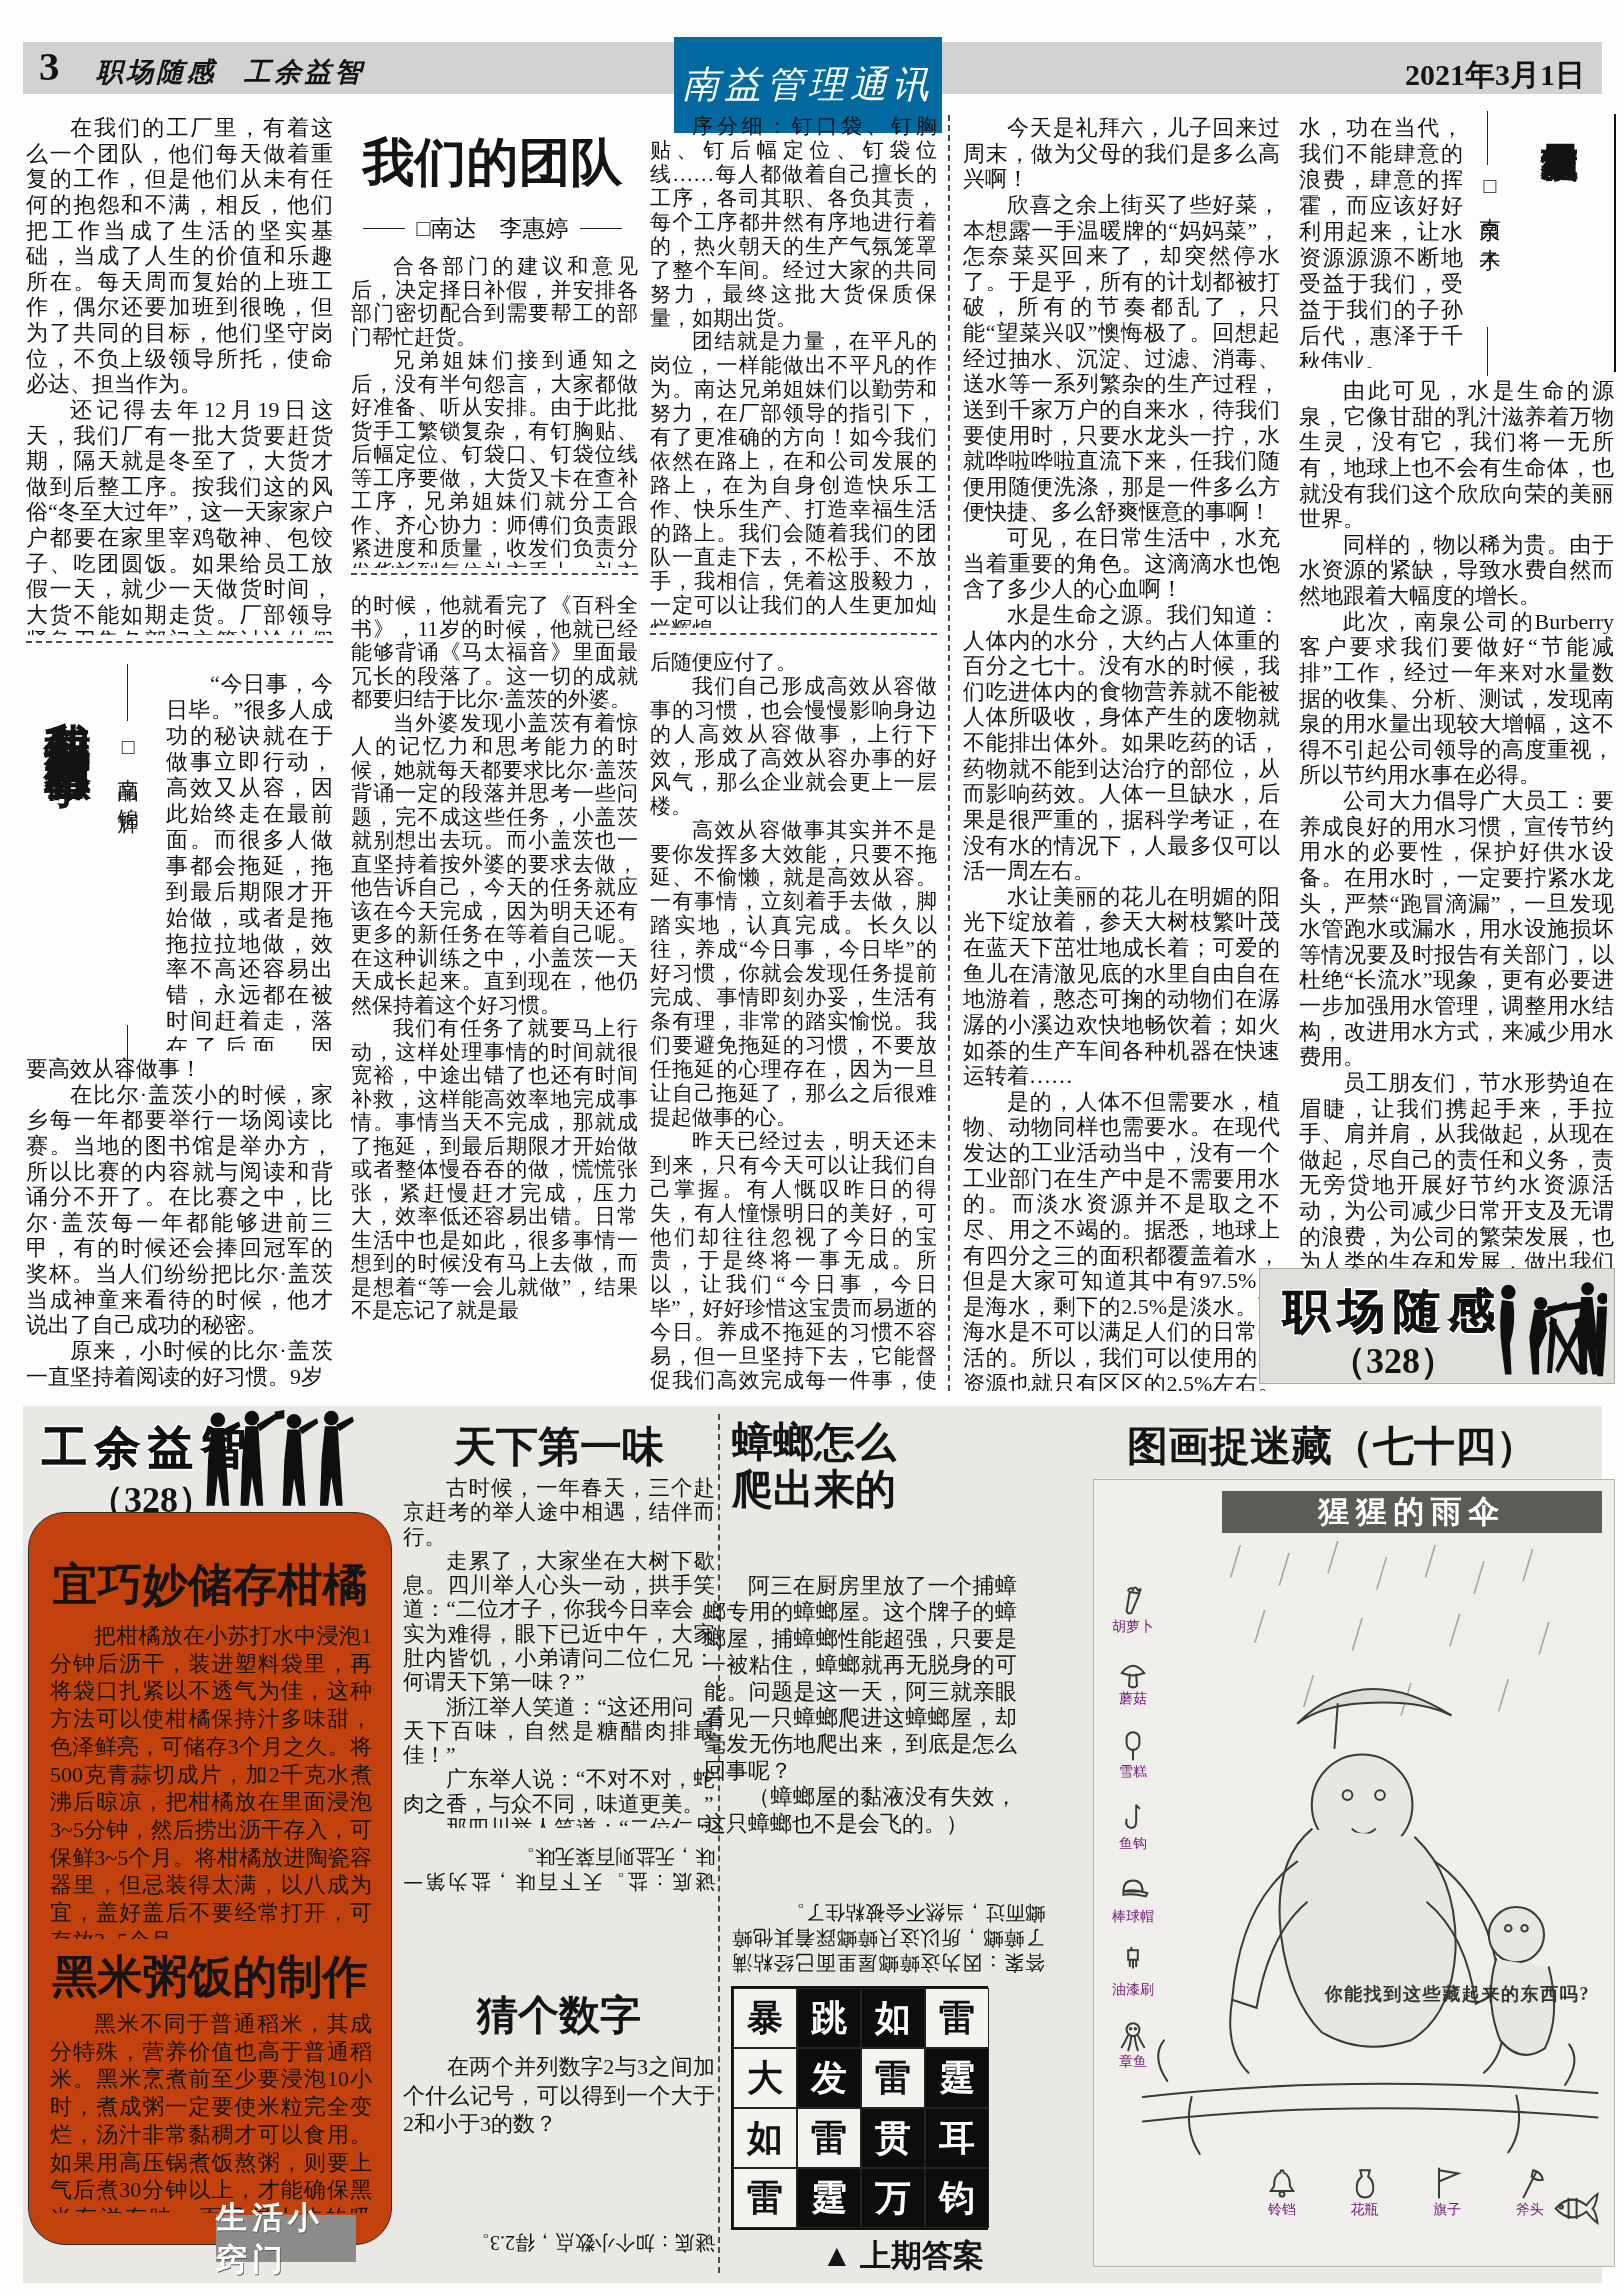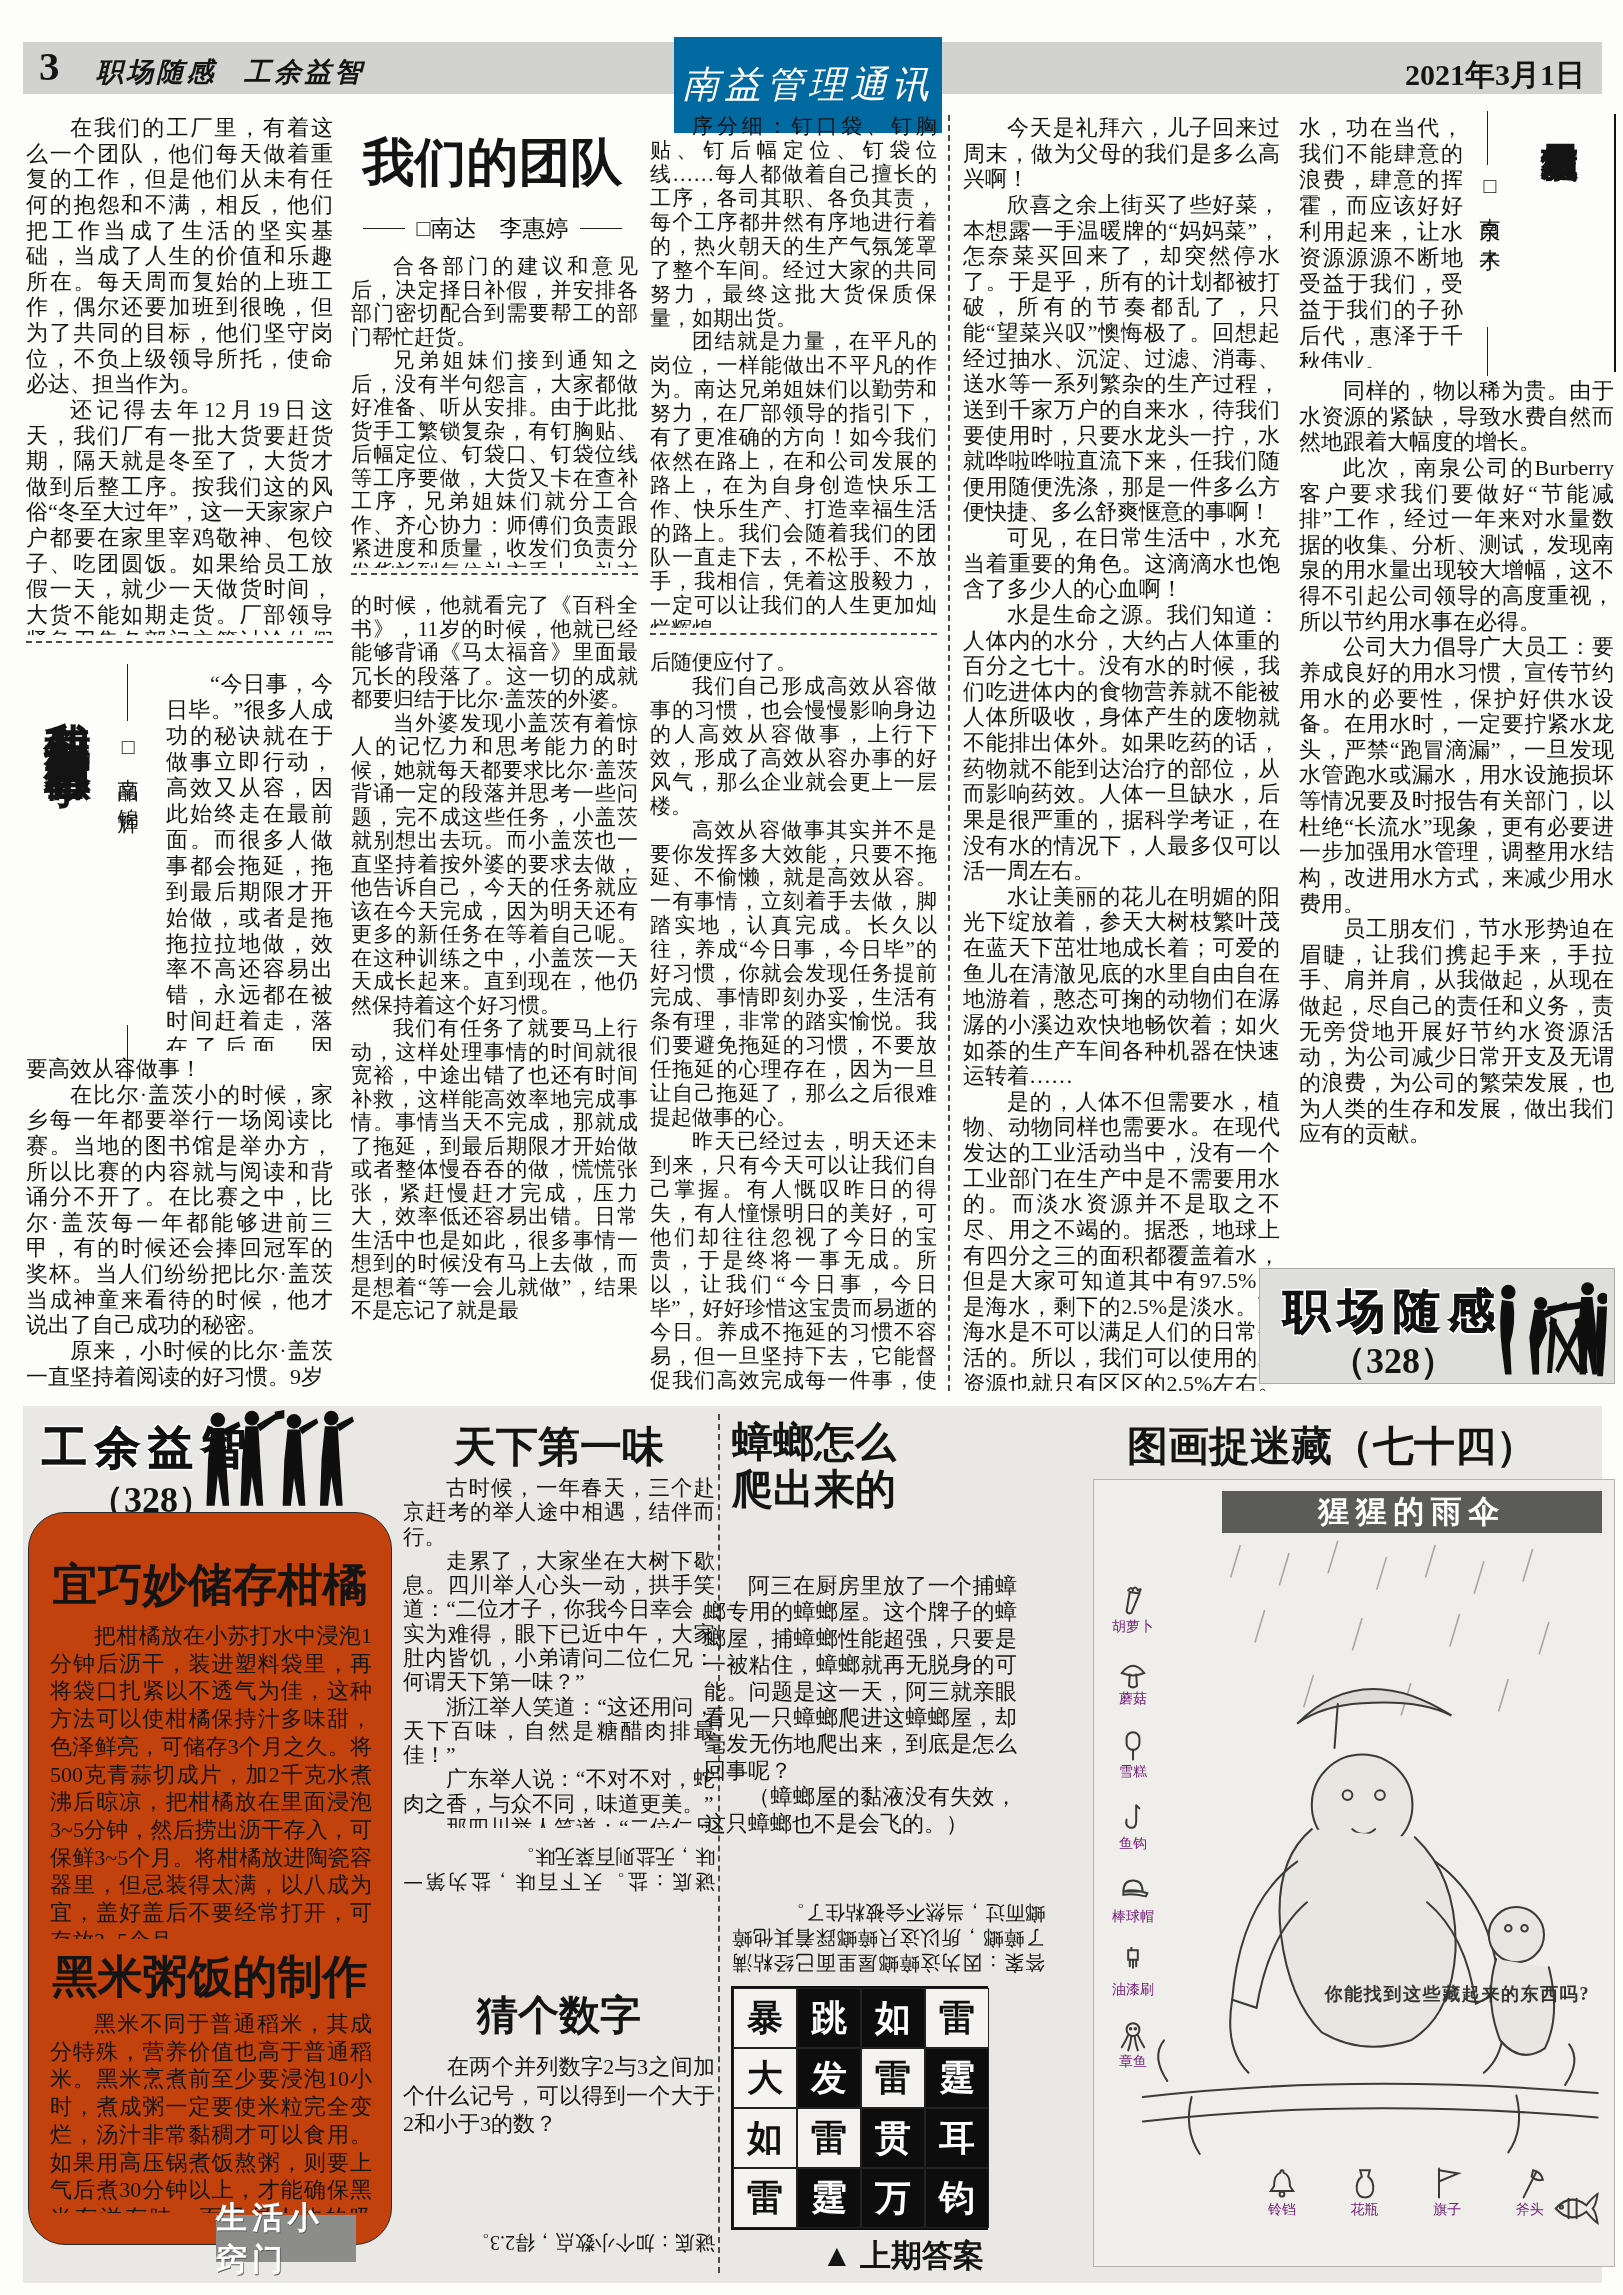--- a/index.html
+++ b/index.html
@@ -125,20 +125,21 @@
     <p>水，功在当代，我们不能肆意的浪费，肆意的挥霍，而应该好好利用起来，让水资源源源不断地受益于我们，受益于我们的子孙后代，惠泽于千秋伟业。</p>
   </div>
 
 <div class="abs" style="left:1471px;top:114px;width:143px;height:258px;border-right:2.4px solid #111;">
   <div class="abs vrule" style="left:16px;top:-3.2px;height:54px;"></div>
   <div class="abs vbyline" style="left:4.9px;top:60px;height:187px;">□南泉　木子</div>
   <div class="abs vrule" style="left:16px;top:213px;height:49px;"></div>
   <div class="abs vtitle" style="left:63px;top:0px;height:258px;font-size:37px;letter-spacing:0;">节约用水从我做起</div>
 </div>
 <div class="abs cols" style="left:1299px;top:378px;width:315px;height:893px;">
+    <p>由此可见，水是生命的源泉，它像甘甜的乳汁滋养着万物生灵，没有它，我们将一无所有，地球上也不会有生命体，也就没有我们这个欣欣向荣的美丽世界。</p>
     <p>同样的，物以稀为贵。由于水资源的紧缺，导致水费自然而然地跟着大幅度的增长。</p>
     <p>此次，南泉公司的Burberry客户要求我们要做好“节能减排”工作，经过一年来对水量数据的收集、分析、测试，发现南泉的用水量出现较大增幅，这不得不引起公司领导的高度重视，所以节约用水事在必得。</p>
     <p>公司大力倡导广大员工：要养成良好的用水习惯，宣传节约用水的必要性，保护好供水设备。在用水时，一定要拧紧水龙头，严禁“跑冒滴漏”，一旦发现水管跑水或漏水，用水设施损坏等情况要及时报告有关部门，以杜绝“长流水”现象，更有必要进一步加强用水管理，调整用水结构，改进用水方式，来减少用水费用。</p>
     <p>员工朋友们，节水形势迫在眉睫，让我们携起手来，手拉手、肩并肩，从我做起，从现在做起，尽自己的责任和义务，责无旁贷地开展好节约水资源活动，为公司减少日常开支及无谓的浪费，为公司的繁荣发展，也为人类的生存和发展，做出我们应有的贡献。</p>
   </div>
 
 <div class="abs badgebox" style="left:1259px;top:1268px;width:354px;height:114px;">
   <div class="abs bubble" style="left:23px;top:11.4px;font-size:47px;">职场随感</div>
   <div class="abs numparen" style="left:70px;top:68px;font-size:36px;">（328）</div>
   <svg class="abs" style="left:237px;top:4.9px;" width="110" height="104" viewBox="0 0 136 128">

